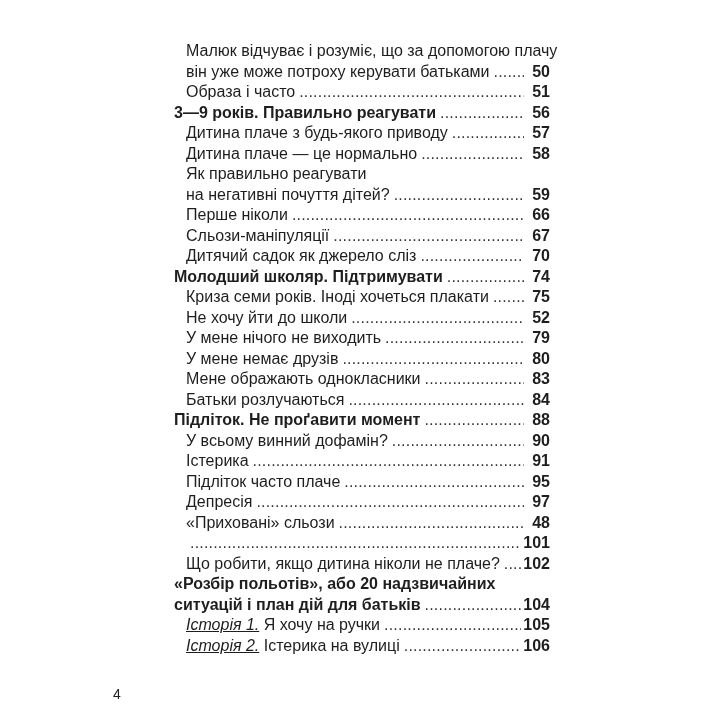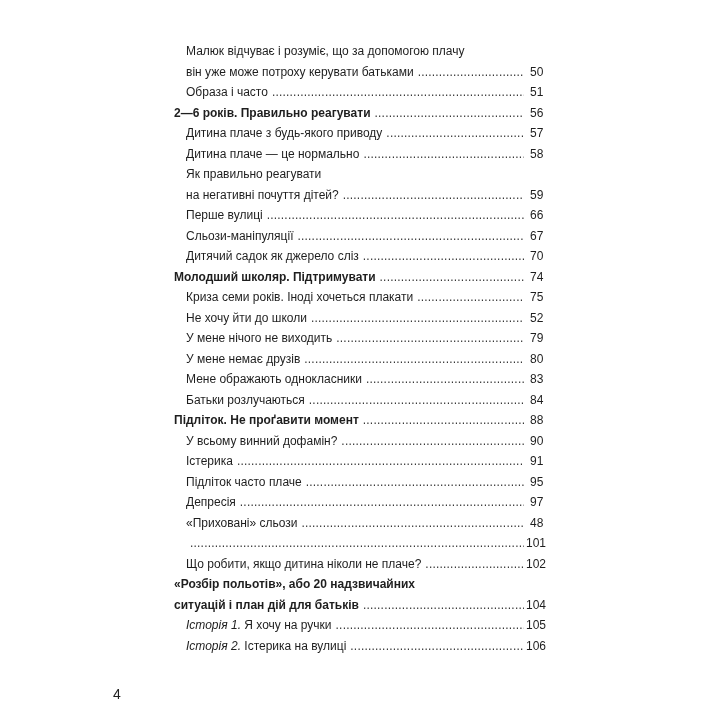--- a/index.html
+++ b/index.html
@@ -19,50 +19,52 @@
       position: absolute;
       left: 174px;
       top: 41px;
       width: 376px;
     }
     .row {
       display: flex;
       align-items: baseline;
       height: 20.5px;
       line-height: 20.5px;
-      font-size: 12px;
+      font-size: 16px;
       white-space: nowrap;
     }
     .row.sub {
       padding-left: 12px;
     }
     .row.heading {
       font-weight: bold;
     }
     .row .title {
       flex: 0 0 auto;
     }
     .row .title i {
       font-style: italic;
+      text-decoration: underline;
     }
     .row .leader {
       flex: 1 1 auto;
       overflow: hidden;
       margin: 0 6px 0 4px;
       font-weight: normal;
       letter-spacing: 0.2px;
       color: #333;
     }
     .row .leader::after {
       content: "................................................................................................................................................................";
     }
     .row .page {
       flex: 0 0 auto;
       min-width: 20px;
-      font-weight: normal;
+      text-align: right;
+      font-weight: bold;
     }
     .row.wide-num .page {
       min-width: 24px;
     }
     .row.wide-num .leader {
       margin-right: 2px;
     }
     .folio {
       position: absolute;
       left: 113px;
@@ -83,21 +85,21 @@
     <span class="title">він уже може потроху керувати батьками</span>
     <span class="leader"></span>
     <span class="page">50</span>
   </div>
   <div class="row sub">
     <span class="title">Образа і часто</span>
     <span class="leader"></span>
     <span class="page">51</span>
   </div>
   <div class="row heading">
-    <span class="title">2—6 років. Правильно реагувати</span>
+    <span class="title">3—9 років. Правильно реагувати</span>
     <span class="leader"></span>
     <span class="page">56</span>
   </div>
   <div class="row sub">
     <span class="title">Дитина плаче з будь-якого приводу</span>
     <span class="leader"></span>
     <span class="page">57</span>
   </div>
   <div class="row sub">
     <span class="title">Дитина плаче — це нормально</span>
@@ -106,21 +108,21 @@
   </div>
   <div class="row sub">
     <span class="title">Як правильно реагувати</span>
   </div>
   <div class="row sub">
     <span class="title">на негативні почуття дітей?</span>
     <span class="leader"></span>
     <span class="page">59</span>
   </div>
   <div class="row sub">
-    <span class="title">Перше вулиці</span>
+    <span class="title">Перше ніколи</span>
     <span class="leader"></span>
     <span class="page">66</span>
   </div>
   <div class="row sub">
     <span class="title">Сльози-маніпуляції</span>
     <span class="leader"></span>
     <span class="page">67</span>
   </div>
   <div class="row sub">
     <span class="title">Дитячий садок як джерело сліз</span>

